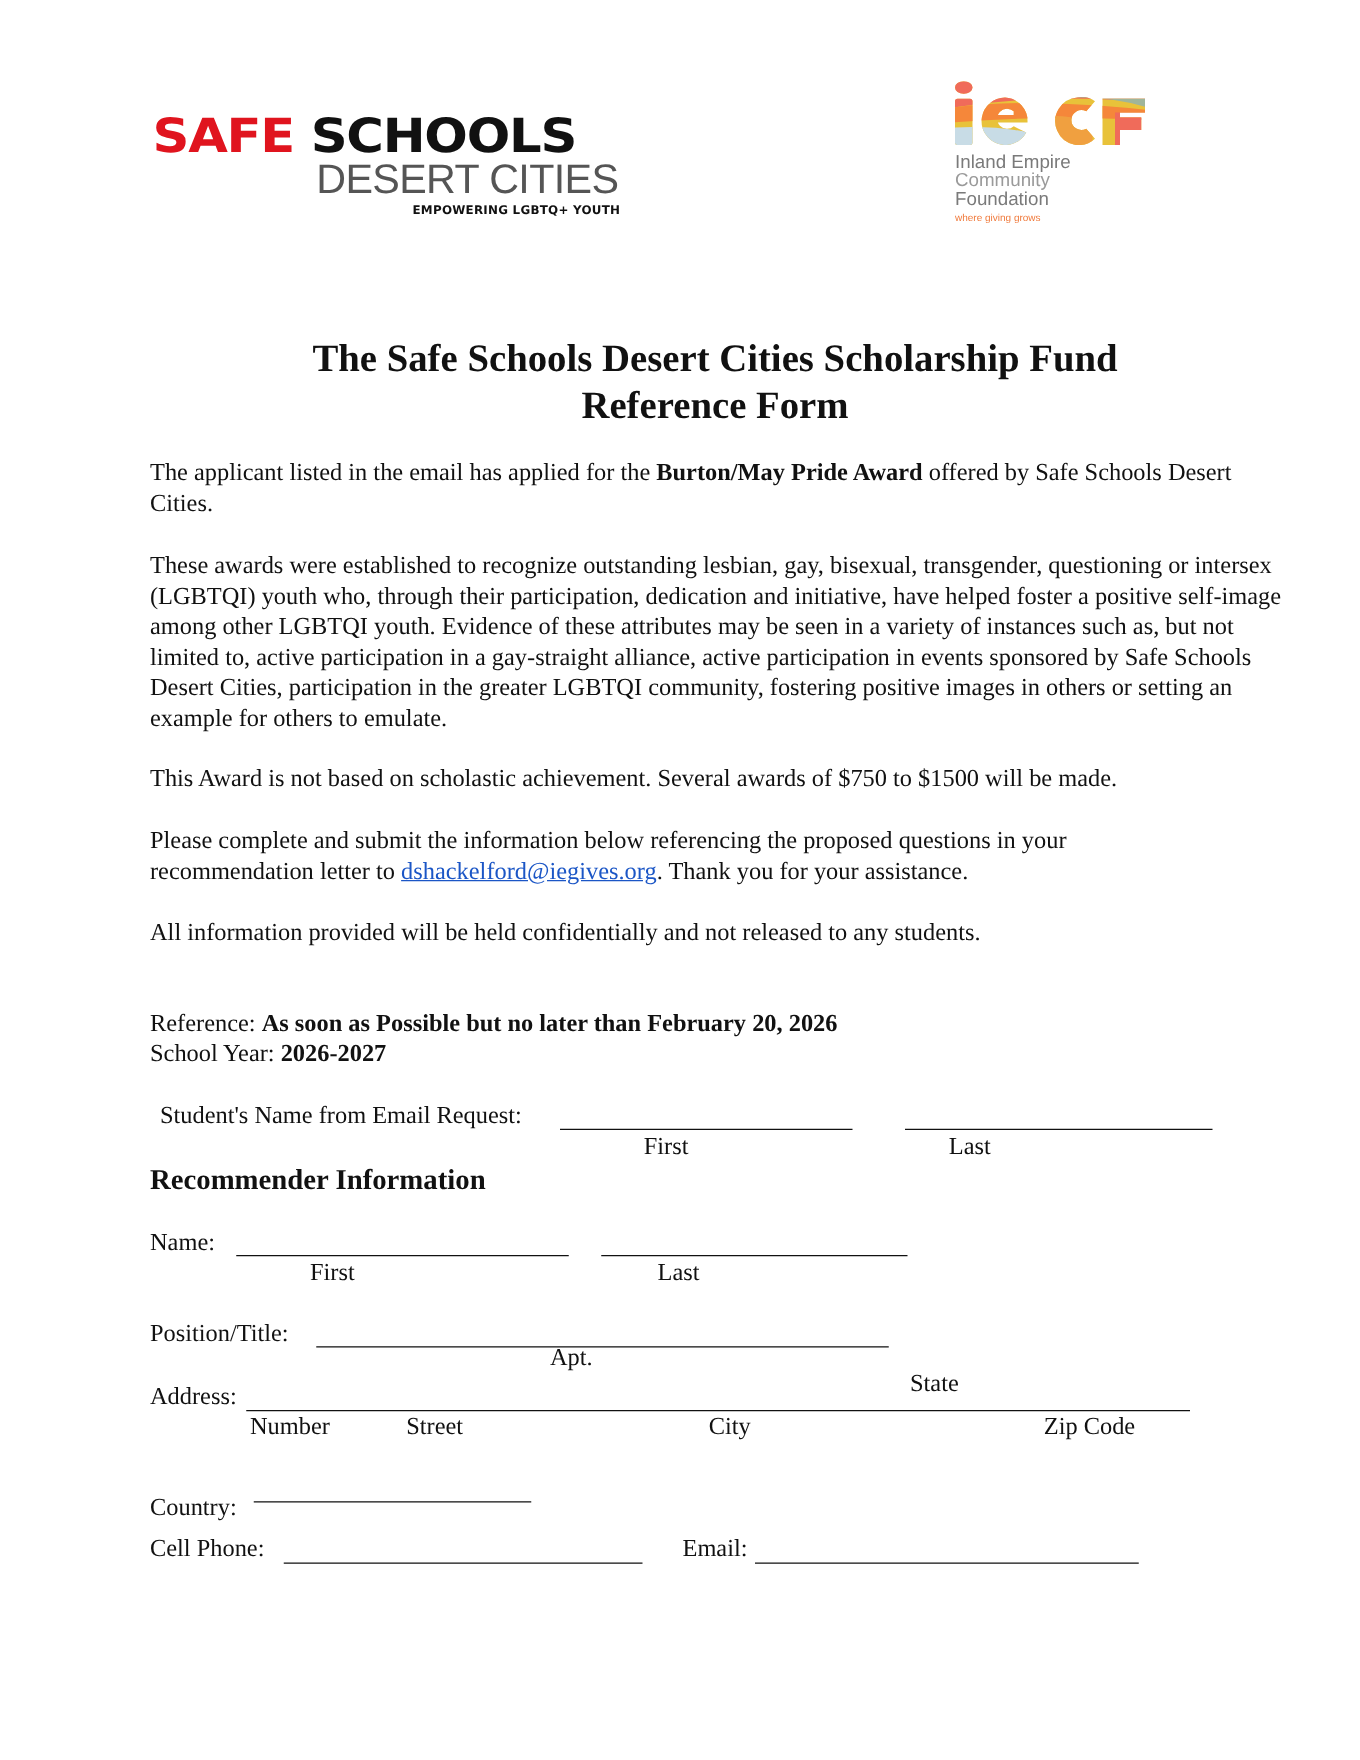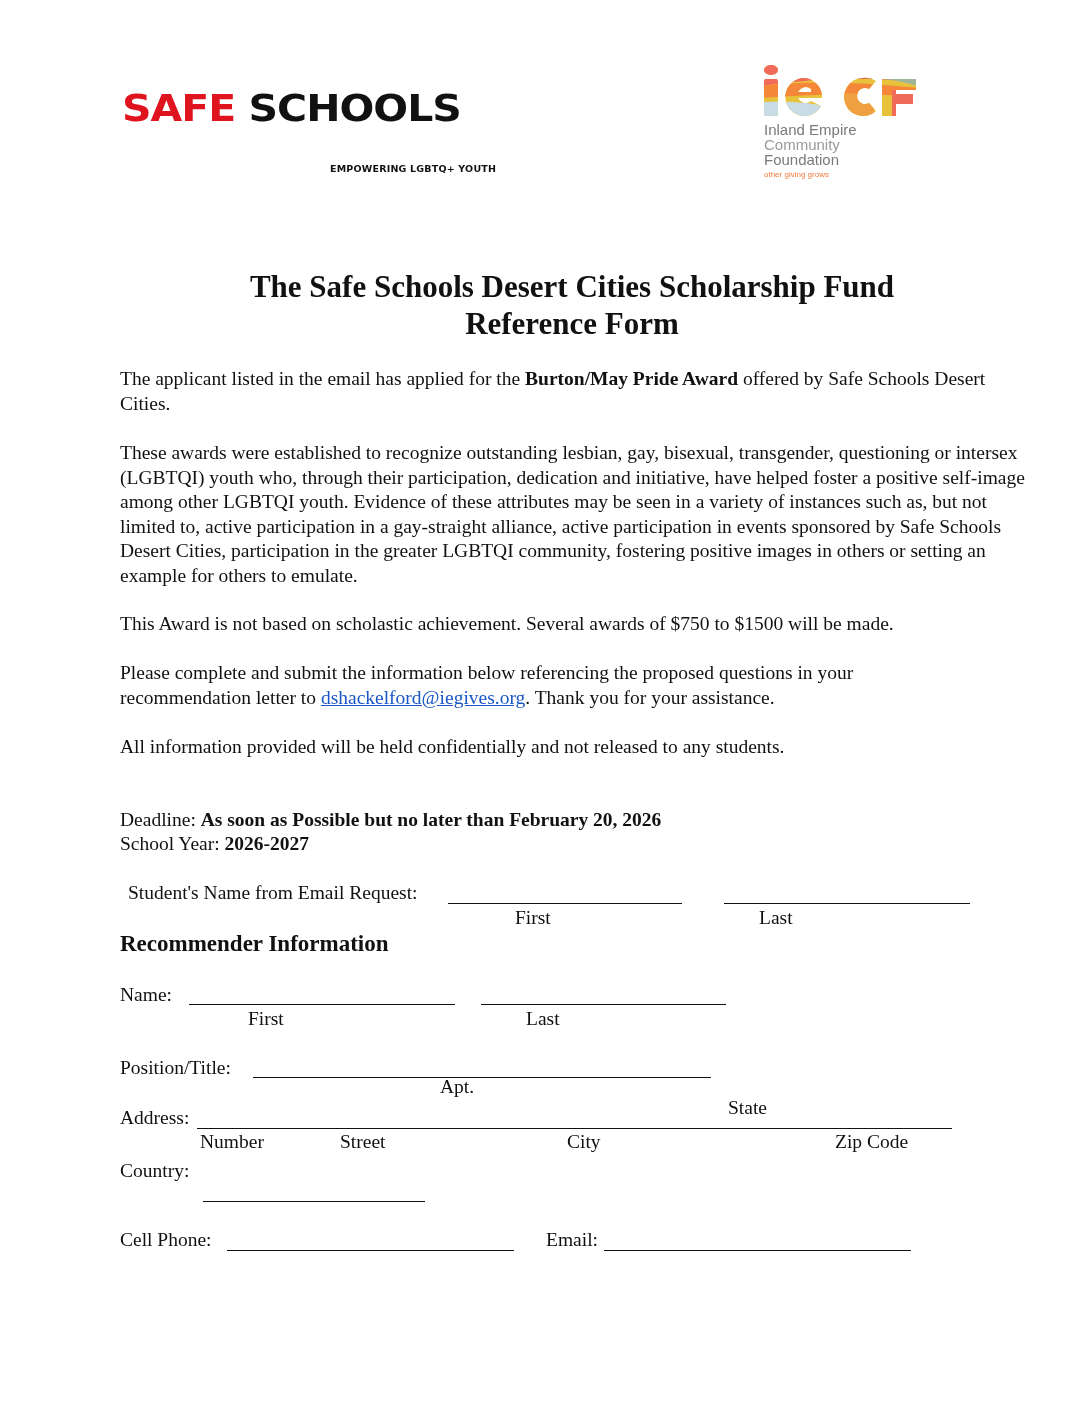--- a/index.html
+++ b/index.html
@@ -43,20 +43,21 @@
   .h2 { font-weight: bold; font-size: 23px; white-space: nowrap; }
 </style>
 </head>
 <body>
 
 <div class="abs ss-logo">
   <div class="ss-line1">
     <span class="ss-red">SAFE</span>
     <span class="ss-black">SCHOOLS</span>
   </div>
+  <div class="ss-line2">DESERT CITIES</div>
   <div class="ss-line3">EMPOWERING LGBTQ+ YOUTH</div>
 </div>
 
 <div class="abs iecf-logo">
   <svg class="iecf-mark" viewBox="0 0 156 52">
     <defs>
       <clipPath id="iecfclip">
 
         <ellipse cx="9" cy="6" rx="7" ry="5"></ellipse>
 
@@ -77,21 +78,21 @@
       <path d="M96 0 L156 0 L156 22 Q130 14 100 14z" fill="#9fb59a"></path>
       <path d="M130 26 L156 26 L156 52 L130 52z" fill="#f06b5a"></path>
       <path d="M60 30 Q90 26 112 34 L112 52 L70 52z" fill="#f0a040"></path>
     </g>
   </svg>
   <div class="iecf-text">
     <div>Inland Empire</div>
     <div class="light">Community</div>
     <div>Foundation</div>
   </div>
-  <div class="iecf-tag">other giving grows</div>
+  <div class="iecf-tag">where giving grows</div>
 </div>
 
 <div class="abs title" style="left:0; width:1144px;">
   <div>The Safe Schools Desert Cities Scholarship Fund</div>
   <div>Reference Form</div>
 </div>
 
 <div class="abs para" style="top:367px;">
   <span>The applicant listed in the email has applied for the </span><b>Burton/May Pride Award</b><span> offered by Safe Schools Desert Cities.</span>
 </div>
@@ -100,21 +101,21 @@
 
 <div class="abs para" style="top:612px;">This Award is not based on scholastic achievement. Several awards of $750 to $1500 will be made.</div>
 
 <div class="abs para" style="top:661px; width:820px;">
   <span>Please complete and submit the information below referencing the proposed questions in your recommendation letter to </span><a class="link">dshackelford@iegives.org</a><span>.  Thank you for your assistance.</span>
 </div>
 
 <div class="abs para" style="top:735px;">All information provided will be held confidentially and not released to any students.</div>
 
 <div class="abs line-text" style="left:120px; top:809px;">
-  <span>Deadline: </span><b>As soon as Possible but no later than February 20, 2026</b>
+  <span>Reference: </span><b>As soon as Possible but no later than February 20, 2026</b>
 </div>
 <div class="abs line-text" style="left:120px; top:833px;">
   <span>School Year: </span><b>2026-2027</b>
 </div>
 
 <div class="abs line-text" style="left:128px; top:882px;">Student's Name from Email Request:</div>
 <div class="abs blank" style="left:448px; top:902px; width:234px;"></div>
 <div class="abs blank" style="left:724px; top:902px; width:246px;"></div>
 <div class="abs sublabel" style="left:515px; top:907px;">First</div>
 <div class="abs sublabel" style="left:759px; top:907px;">Last</div>
@@ -126,25 +127,25 @@
 <div class="abs blank" style="left:481px; top:1003px; width:245px;"></div>
 <div class="abs sublabel" style="left:248px; top:1008px;">First</div>
 <div class="abs sublabel" style="left:526px; top:1008px;">Last</div>
 
 <div class="abs line-text" style="left:120px; top:1057px;">Position/Title:</div>
 <div class="abs blank" style="left:253px; top:1076px; width:458px;"></div>
 
 <div class="abs line-text" style="left:120px; top:1107px;">Address:</div>
 <div class="abs blank blank-solid" style="left:197px; top:1127px; width:755px;"></div>
 <div class="abs sublabel" style="left:200px; top:1131px;">Number</div>
-<div class="abs sublabel" style="left:340px; top:1131px;">Street</div>
+<div class="abs sublabel" style="left:325px; top:1131px;">Street</div>
 <div class="abs sublabel" style="left:440px; top:1076px;">Apt.</div>
 <div class="abs sublabel" style="left:567px; top:1131px;">City</div>
 <div class="abs sublabel" style="left:728px; top:1097px;">State</div>
 <div class="abs sublabel" style="left:835px; top:1131px;">Zip Code</div>
 
-<div class="abs line-text" style="left:120px; top:1160px;">Country:</div>
+<div class="abs line-text" style="left:120px; top:1196px;">Country:</div>
 <div class="abs blank" style="left:203px; top:1200px; width:222px;"></div>
 
 <div class="abs line-text" style="left:120px; top:1229px;">Cell Phone:</div>
 <div class="abs blank" style="left:227px; top:1249px; width:287px;"></div>
 <div class="abs line-text" style="left:546px; top:1229px;">Email:</div>
 <div class="abs blank" style="left:604px; top:1249px; width:307px;"></div>
 
 </body></html>

